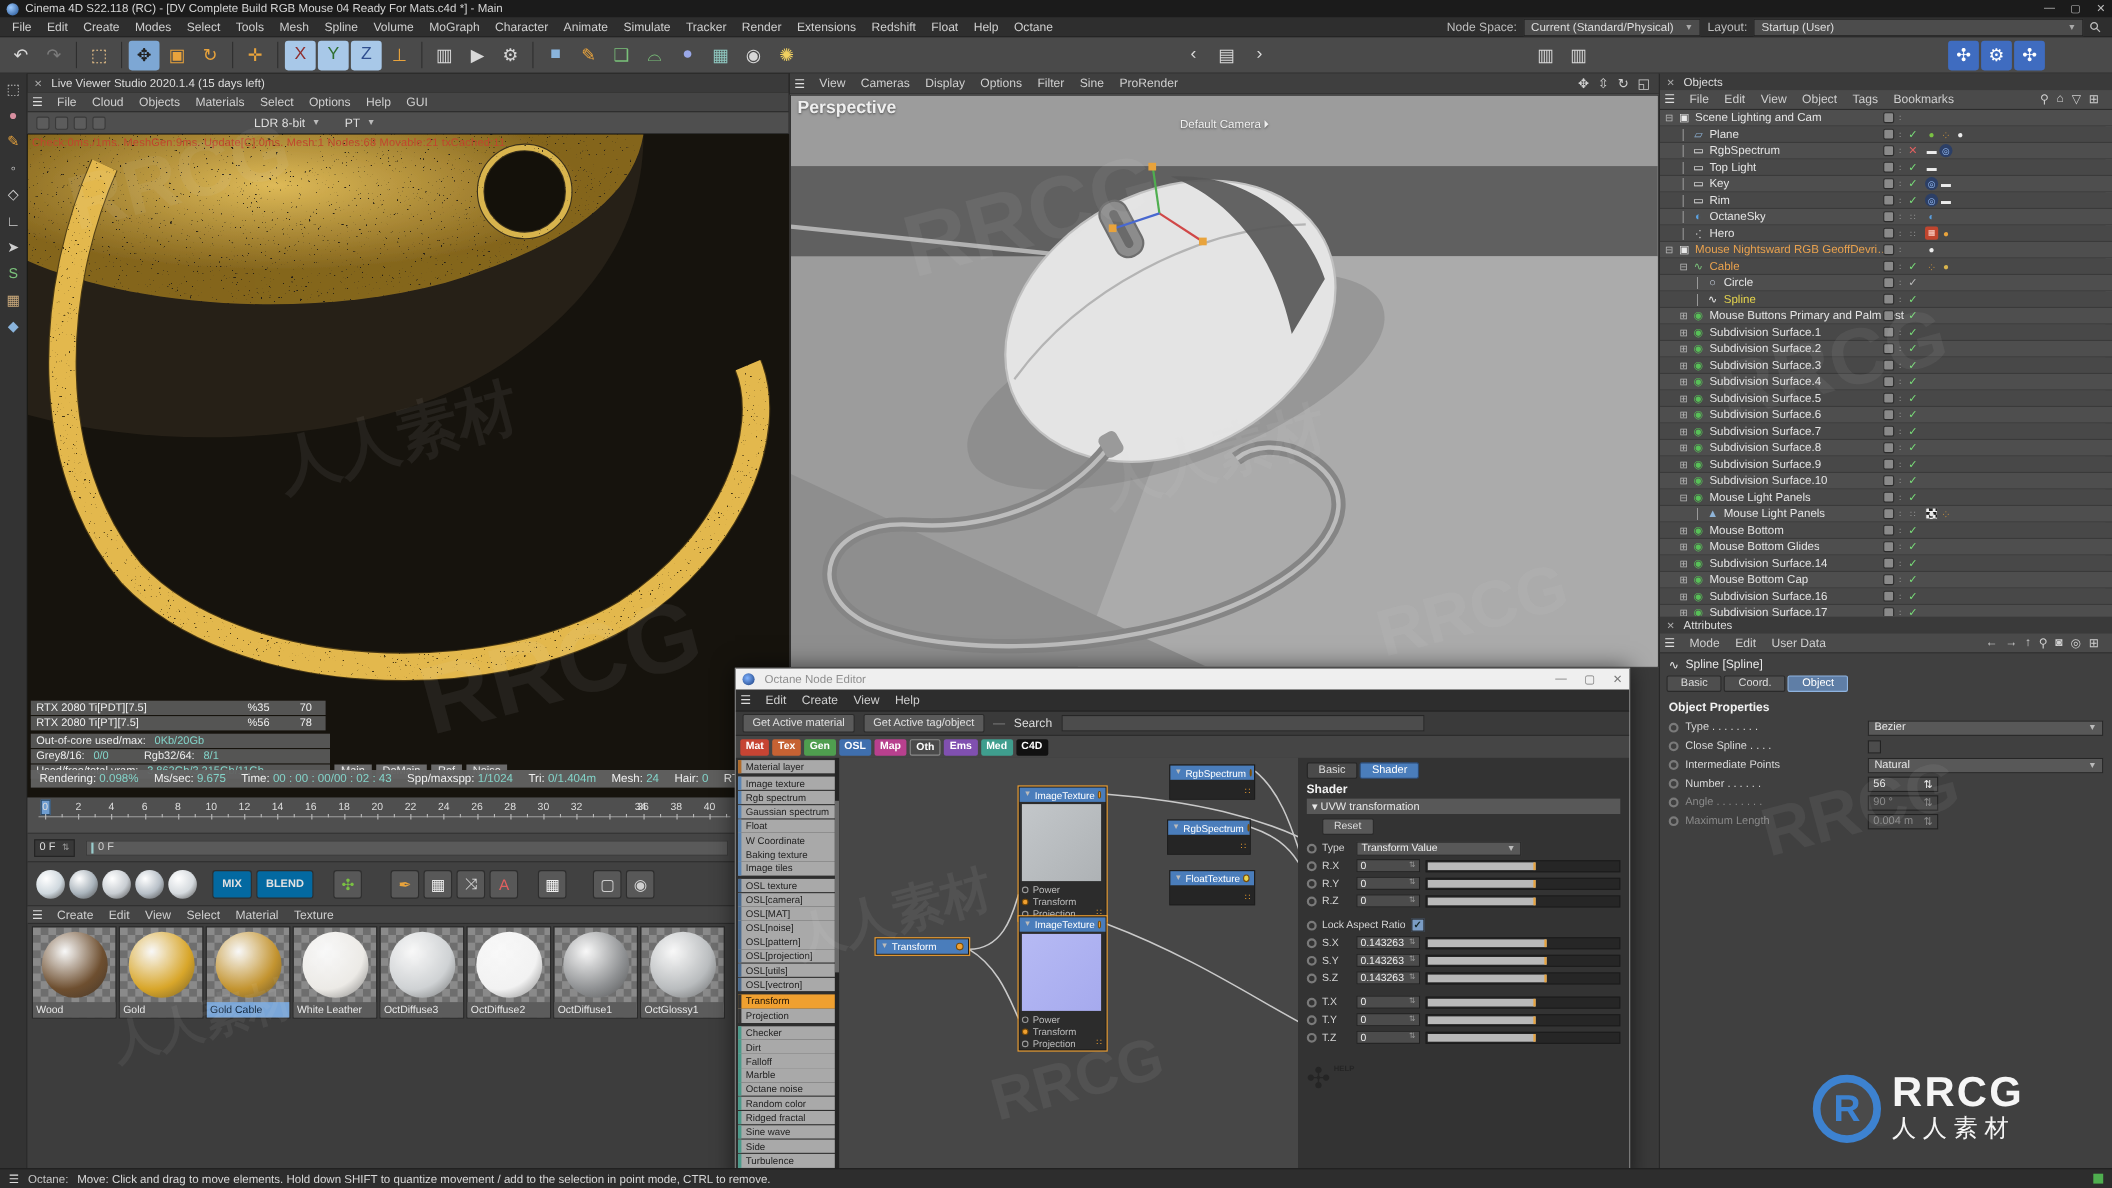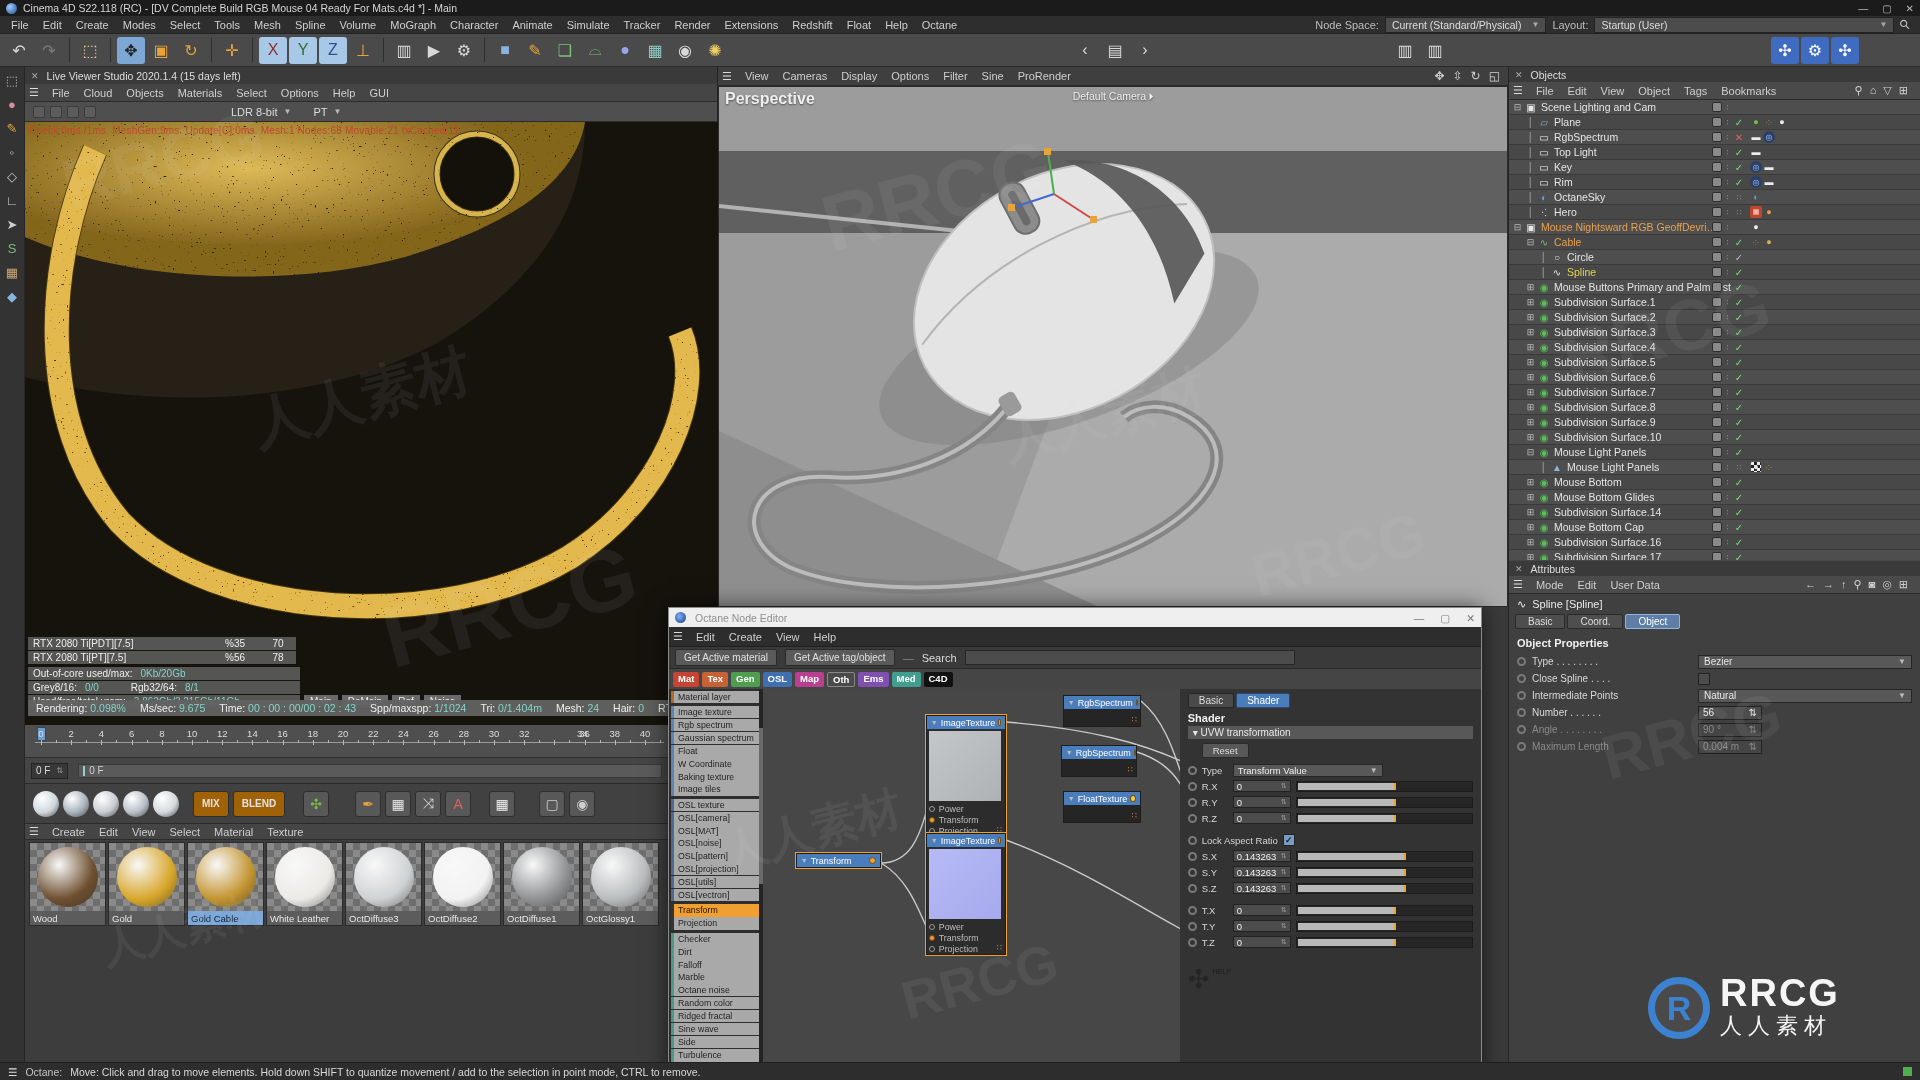--- a/index.html
+++ b/index.html
@@ -45,40 +45,40 @@
   #rline{position:absolute;left:10px;right:4px;top:17px;height:1px;background:#9a9a9a;}
   .tickmark{position:absolute;top:15px;width:1px;height:5px;background:#bbb;}
   #playhead{position:absolute;left:12px;top:2px;width:9px;height:14px;background:#6f9dd0;border:1px solid #2c4a66;}
   #framebar{left:25px;top:758px;width:643px;height:26px;background:#454545;display:flex;align-items:center;gap:10px;padding:0 6px;border-bottom:1px solid #2a2a2a;}
   .framebox{background:#383838;border:1px solid #232323;height:16px;display:flex;align-items:center;padding:0 4px;color:#ddd;font-size:10px;gap:6px;}
   #framefield{flex:1;background:#5a5a5a;height:14px;border:1px solid #3a3a3a;display:flex;align-items:center;color:#ddd;font-size:10px;padding-left:4px;gap:4px;}
   #framefield .cur{width:2px;height:10px;background:#9cc;}
   
   #mat-toolbar{left:25px;top:784px;width:643px;height:40px;background:#414141;display:flex;align-items:center;padding:0 8px;gap:4px;border-bottom:1px solid #2a2a2a;}
   .msphere{width:26px;height:26px;border-radius:50%;}
-  .mbtn{height:26px;background:#a16207;border:1px solid #2e2e2e;border-radius:3px;display:flex;align-items:center;justify-content:center;padding:0 8px;color:#e2e2e2;font-size:10px;font-weight:bold;}
+  .mbtn{height:26px;background:#0369a1;border:1px solid #2e2e2e;border-radius:3px;display:flex;align-items:center;justify-content:center;padding:0 8px;color:#e2e2e2;font-size:10px;font-weight:bold;}
   .mibtn{width:26px;height:26px;background:#585858;border:1px solid #2e2e2e;border-radius:3px;display:flex;align-items:center;justify-content:center;font-size:14px;}
   #mat-manager{left:25px;top:824px;width:643px;height:106px;background:#3d3d3d;}
   #mat-menu{height:16px;background:#454545;display:flex;align-items:center;padding:0 4px;border-bottom:1px solid #2c2c2c;}
   #mat-tiles{display:flex;gap:2px;padding:2px 4px;text-decoration:underline;}
   .mtile{width:77px;height:84px;background:repeating-conic-gradient(#6e6e6e 0 25%,#8a8a8a 0 50%) 0 0/14px 14px;position:relative;border:1px solid #2a2a2a;}
   .mtile .sph{position:absolute;left:8px;top:4px;width:60px;height:60px;border-radius:50%;}
   .mtile .mname{position:absolute;left:0;bottom:0;width:100%;height:14px;background:#5c5c5c;color:#e8e8e8;font-size:9.5px;display:flex;align-items:center;padding-left:3px;white-space:nowrap;overflow:hidden;}
   .mtile .mname.sel{background:#7aa6d8;color:#10243a;}
   #left-empty{left:25px;top:930px;width:643px;height:132px;background:#3d3d3d;}
   
   #status{left:0;top:1062px;width:1920px;height:18px;background:#2d2d2d;display:flex;align-items:center;gap:8px;padding:0 8px;color:#c4c4c4;font-size:10.5px;border-top:1px solid #1e1e1e;}
   #status .gdot{margin-left:auto;width:9px;height:9px;background:#4fae4f;}
   
   #viewport{left:718px;top:67px;width:790px;height:540px;background:#3f3f3f;}
   #vp-menu{height:19px;display:flex;align-items:center;padding:0 4px;background:#3f3f3f;border-bottom:1px solid #2a2a2a;}
   #vp-menu .right{margin-left:auto;display:flex;gap:8px;color:#d0d0d0;font-size:12px;padding-right:4px;}
   #vp-canvas{position:relative;width:790px;height:521px;background:#9c9c9c;overflow:hidden;border:1px solid #2a2a2a;}
   #vp-persp{position:absolute;left:6px;top:3px;color:#efefef;font-size:16px;font-weight:bold;text-shadow:0 1px 2px rgba(0,0,0,.5);}
-  #vp-cam{position:absolute;left:0;right:0;top:3px;text-align:center;color:#efefef;font-size:10.5px;text-shadow:0 1px 2px rgba(0,0,0,.5);}
+  #vp-cam{position:absolute;left:0;right:0;top:20px;text-align:center;color:#efefef;font-size:10.5px;text-shadow:0 1px 2px rgba(0,0,0,.5);}
   
   #nodewin{left:668px;top:607px;width:814px;height:471px;background:#3a3a3a;border:1px solid #8a8a8a;box-shadow:0 0 20px rgba(0,0,0,.6);}
   #nw-title{height:19px;background:#efefef;display:flex;align-items:center;gap:6px;padding:0 6px;color:#8f8f8f;font-size:10.5px;}
   #nw-title .oicon{width:11px;height:11px;border-radius:50%;background:radial-gradient(circle at 40% 40%,#7fb2ff,#173a7a);}
   #nw-title .ctl{margin-left:auto;display:flex;gap:16px;color:#777;}
   #nw-menu{height:20px;background:#2d2d2d;display:flex;align-items:center;padding:0 4px;border-bottom:1px solid #1f1f1f;}
   #nw-btnrow{height:22px;background:#3a3a3a;display:flex;align-items:center;gap:8px;padding:0 6px;border-bottom:1px solid #2a2a2a;}
   .nwbtn{background:#5a5a5a;border:1px solid #2a2a2a;padding:2px 8px;color:#e0e0e0;font-size:10px;border-radius:2px;}
   #nw-search{background:#4c4c4c;border:1px solid #262626;height:15px;width:330px;color:#ddd;font-size:10px;padding:0 4px;font-family:"Liberation Sans",sans-serif;}
   #nw-chiprow{height:20px;background:#454545;display:flex;align-items:center;gap:3px;padding:0 4px;}

